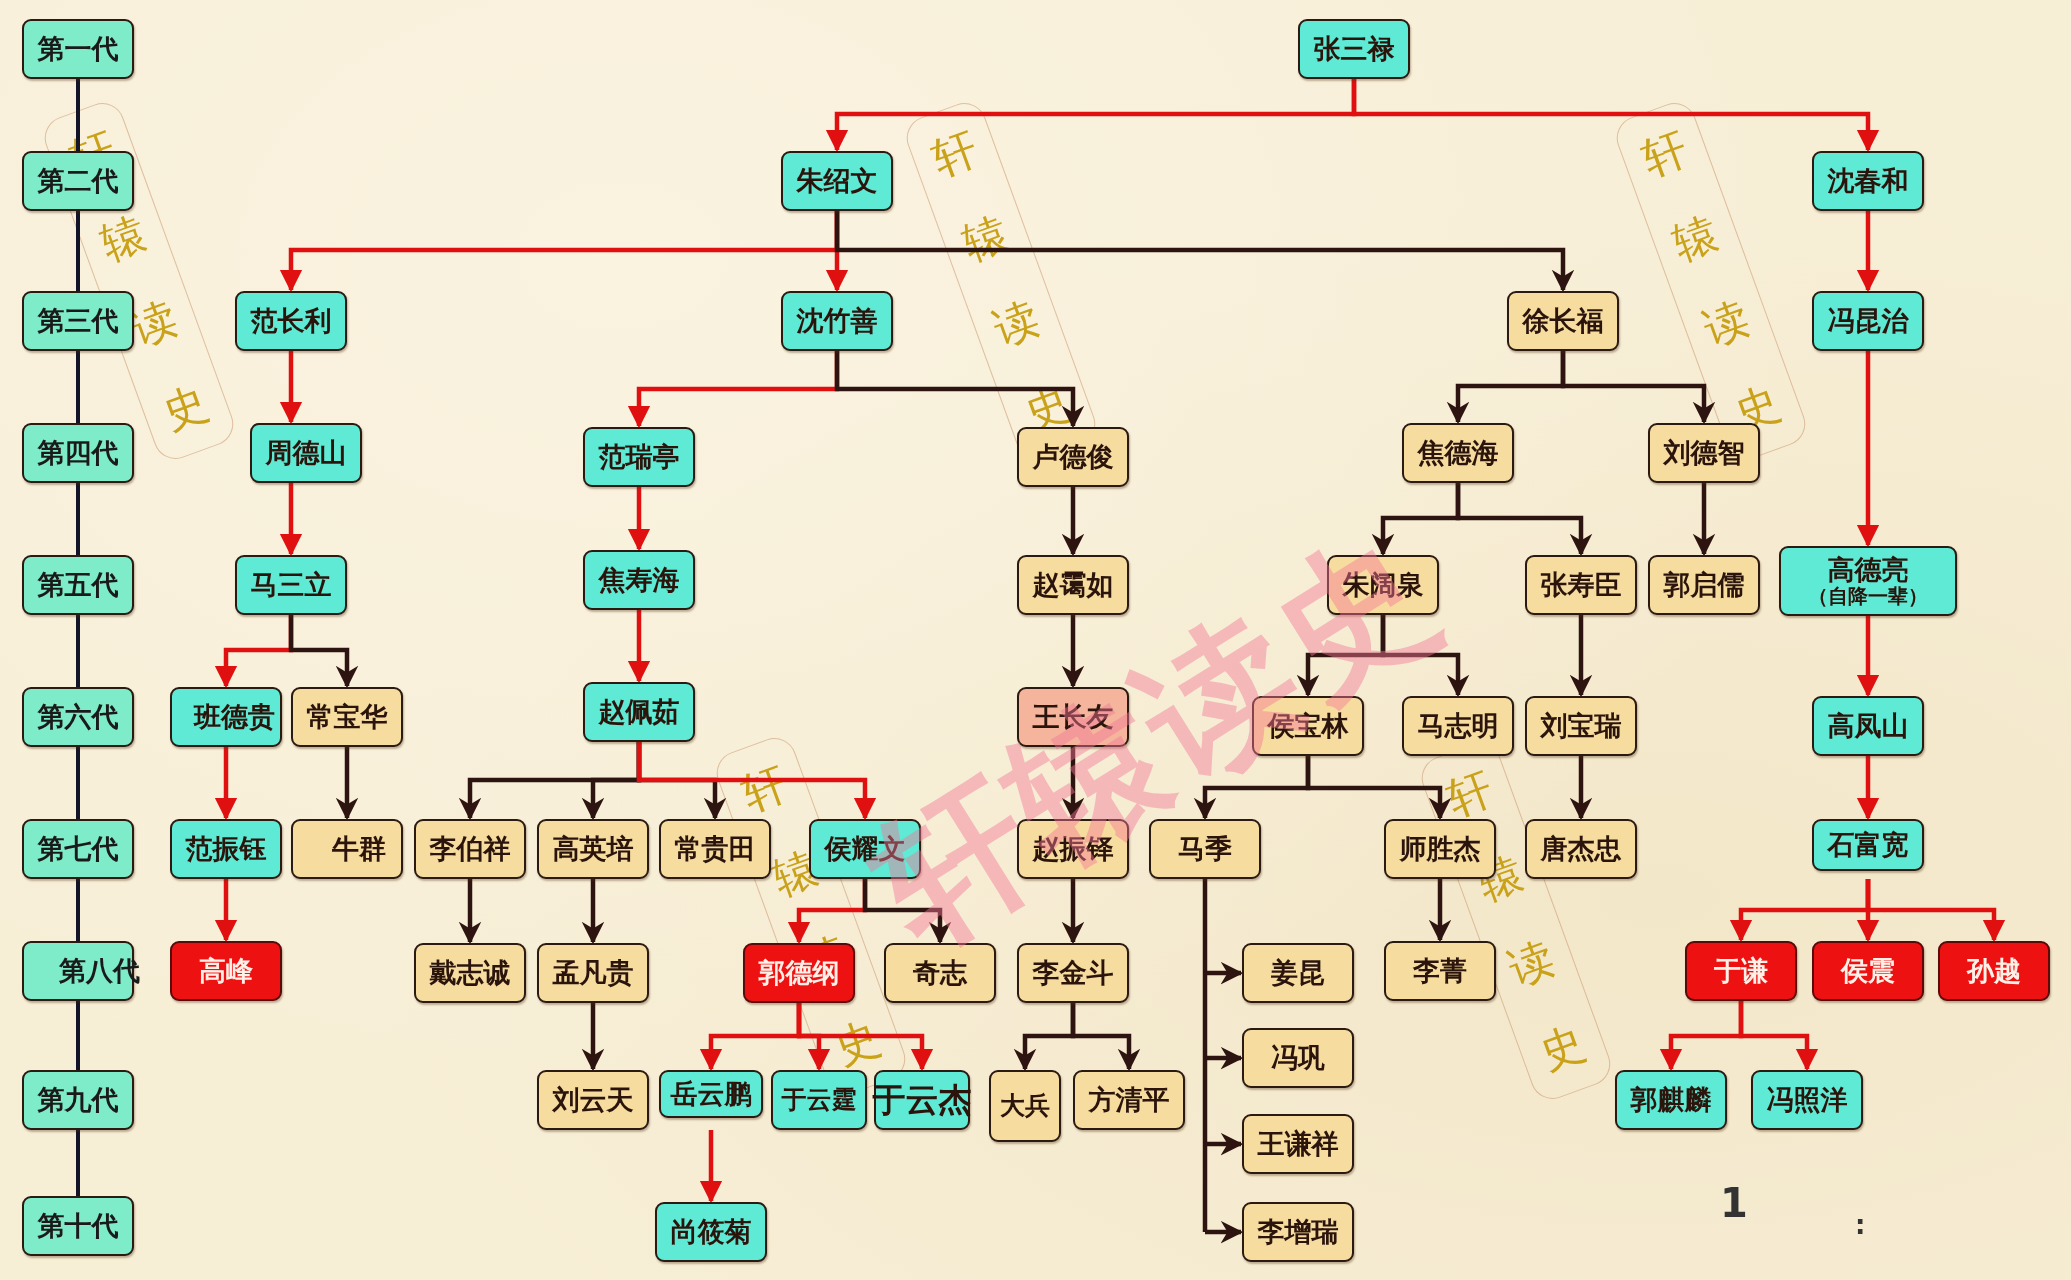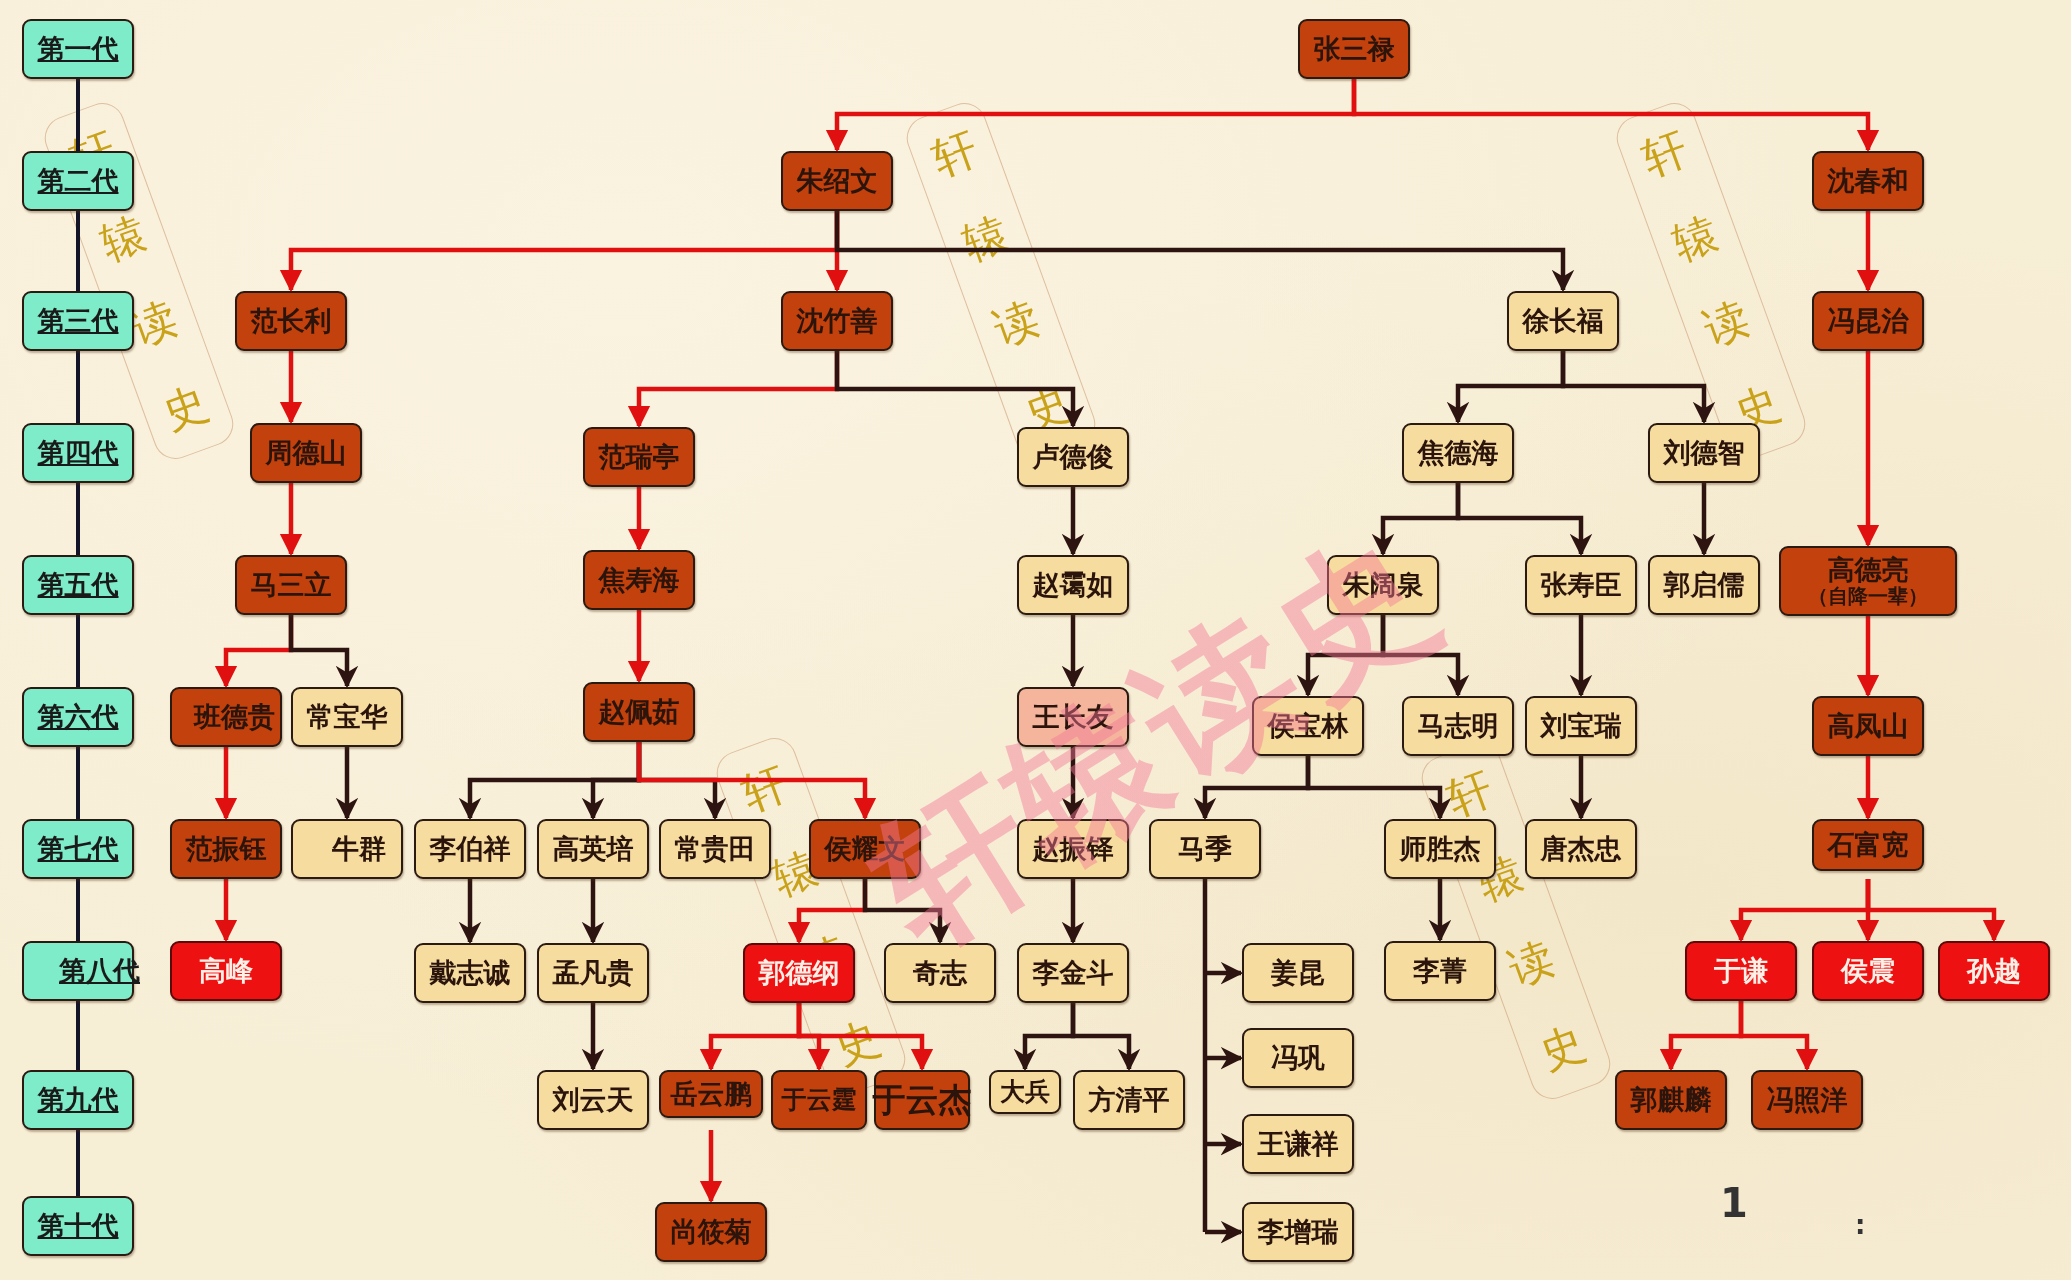--- a/index.html
+++ b/index.html
@@ -9,22 +9,22 @@
                      radial-gradient(ellipse at 80% 70%, #f3e7c9 0%, rgba(243,231,201,0) 55%);
     font-family:"DejaVu Sans","Liberation Sans",sans-serif;}
   #stage{position:absolute;left:0;top:0;width:2071px;height:1280px;}
   svg#links{position:absolute;left:0;top:0;width:2071px;height:1280px;z-index:2;}
   .node{position:absolute;box-sizing:border-box;border:2.5px solid #2a1a12;border-radius:9px;
     display:flex;flex-direction:column;align-items:center;justify-content:center;
     font-weight:bold;font-size:27px;color:#2a140c;z-index:3;white-space:nowrap;
     box-shadow:1px 2px 2px rgba(80,50,20,0.35);}
   .node .sub{font-size:20px;line-height:22px;}
   .node .main{line-height:30px;}
-  .gen{background:#7eecc8;color:#1a1a1a;text-decoration:underline;}
-  .yellow{background:#c2410c;}
+  .gen{background:#7eecc8;color:#1a1a1a;}
+  .yellow{background:#5eead4;}
   .tan{background:#f6dc9f;}
   .pink{background:#f5b59c;}
   .red{background:#ee1111;color:#fff1e8;border-color:#5a0a0a;}
   .wm-band{position:absolute;border:1.5px solid rgba(200,150,110,0.55);border-radius:22px;
     z-index:1;display:flex;flex-direction:column;align-items:center;justify-content:space-around;
     color:#c9a21a;font-size:44px;transform-origin:center center;}
   .wm-big{position:absolute;z-index:4;color:rgba(245,120,150,0.45);font-size:150px;font-weight:bold;
     transform:rotate(-32deg);transform-origin:left top;letter-spacing:6px;pointer-events:none;
     font-family:"DejaVu Sans",sans-serif;}
   .corner-mark{position:absolute;z-index:3;color:#333;font-size:40px;font-weight:bold;}
@@ -307,21 +307,21 @@
       </div>
       <div class="node yellow" style="left: 659px; top: 1070px; width: 104px; height: 48px;">
         <span class="main">岳云鹏</span>
       </div>
       <div class="node yellow" style="left: 771px; top: 1070px; width: 96px; height: 60px; font-size: 25px;">
         <span class="main">于云霆</span>
       </div>
       <div class="node yellow" style="left: 874px; top: 1070px; width: 96px; height: 60px; font-size: 33px;">
         <span class="main">于云杰</span>
       </div>
-      <div class="node tan" style="left: 989px; top: 1070px; width: 72px; height: 44px; font-size: 25px;">
+      <div class="node tan" style="left: 989px; top: 1070px; width: 72px; height: 72px; font-size: 25px;">
         <span class="main">大兵</span>
       </div>
       <div class="node tan" style="left: 1073px; top: 1070px; width: 112px; height: 60px;">
         <span class="main">方清平</span>
       </div>
       <div class="node tan" style="left: 1242px; top: 1028px; width: 112px; height: 60px;">
         <span class="main">冯巩</span>
       </div>
       <div class="node yellow" style="left: 1615px; top: 1070px; width: 112px; height: 60px;">
         <span class="main">郭麒麟</span>

